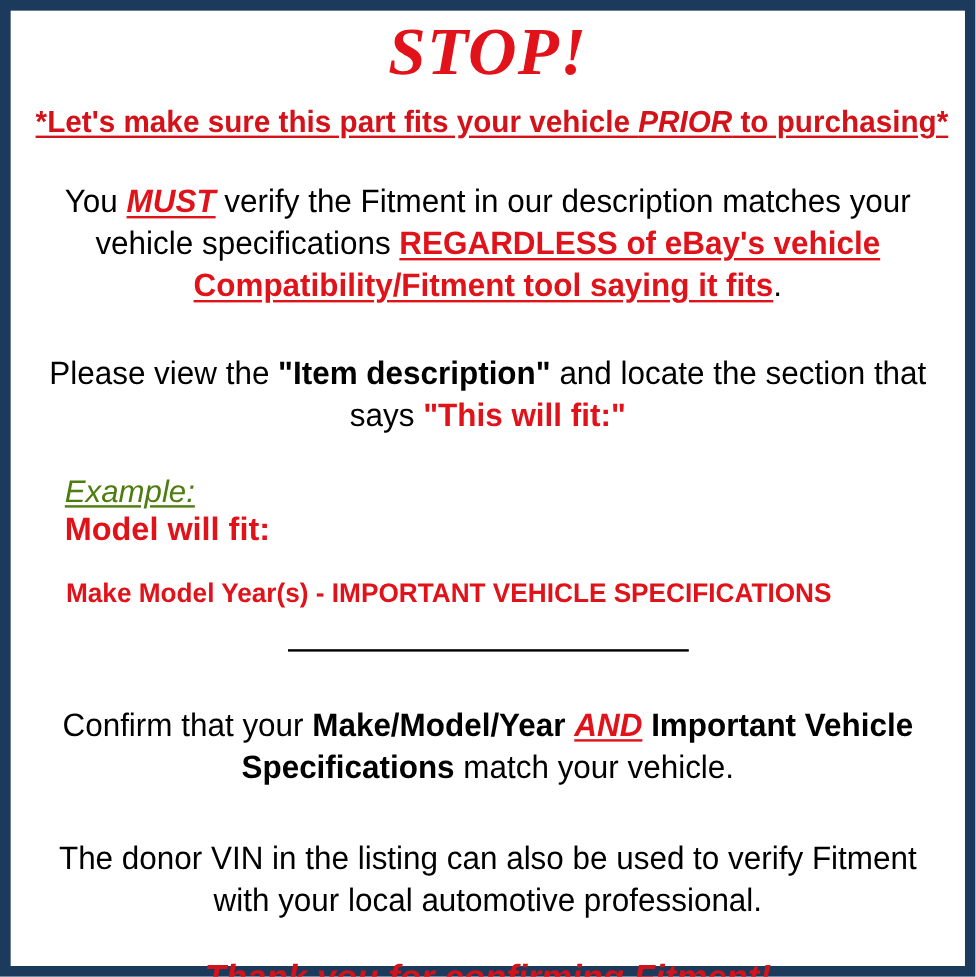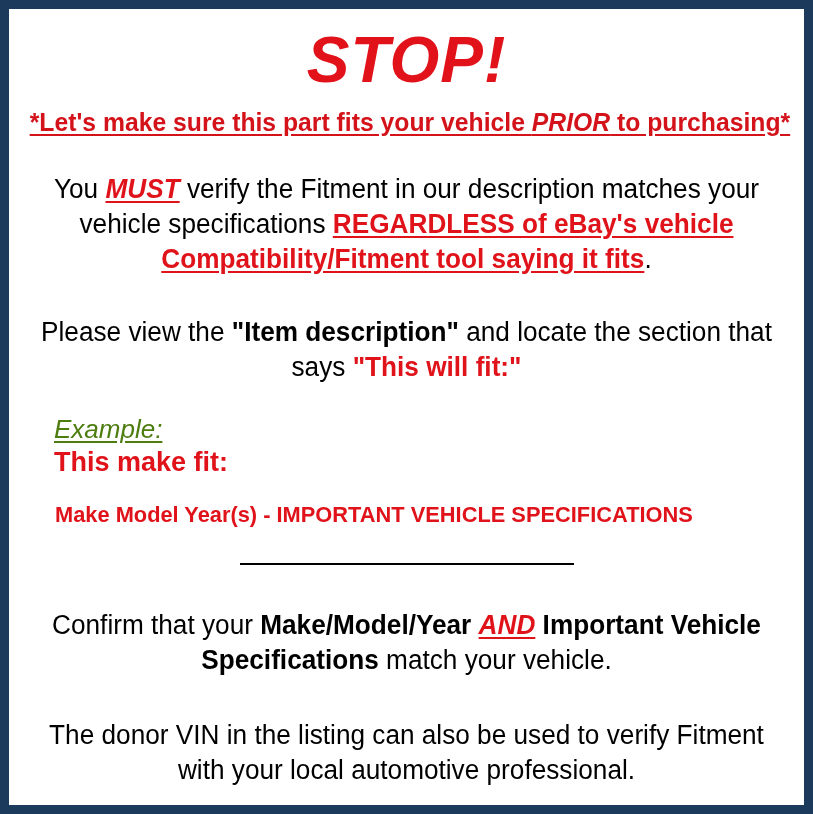--- a/index.html
+++ b/index.html
@@ -29,28 +29,29 @@
     width: 100%;
     height: 100%;
     background: #ffffff;
     padding: 0 9px;
     text-align: center;
   }
 
   
   .headline {
     margin: 0;
-    padding-top: 18px;
+    padding-top: 6px;
     color: #e2121a;
     font-weight: bold;
     font-style: italic;
-    font-size: 64px;
+    font-size: 56px;
     line-height: 1.05;
     letter-spacing: 1px;
     text-align: center;
+    font-family: Liberation Serif, serif;
   }
 
   
   .subtitle {
     margin: 0;
     padding-top: 14px;
     color: #d4121a;
     font-weight: bold;
     font-size: 25.5px;
     line-height: 1.15;
@@ -181,21 +182,21 @@
     </div>
 
     <div class="para para-2">
       <span>Please view the </span><span class="kb">"Item description"</span><span> and locate the section that says </span><span class="rb">"This will fit:"</span>
     </div>
 
     <div class="example-block">
       <div>
         <span class="example-label">Example:</span>
       </div>
-      <div class="example-fit">This make fit:</div>
+      <div class="example-fit">Model will fit:</div>
       <div class="example-spec">Make Model Year(s) - IMPORTANT VEHICLE SPECIFICATIONS</div>
     </div>
 
     <div class="divider-wrap">
       <span class="divider"></span>
     </div>
 
     <div class="para para-3">
       <span>Confirm that your </span><span class="kb">Make/Model/Year</span><span> </span><span class="rbiu">AND</span><span> </span><span class="kb">Important Vehicle Specifications</span><span> match your vehicle.</span>
     </div>

